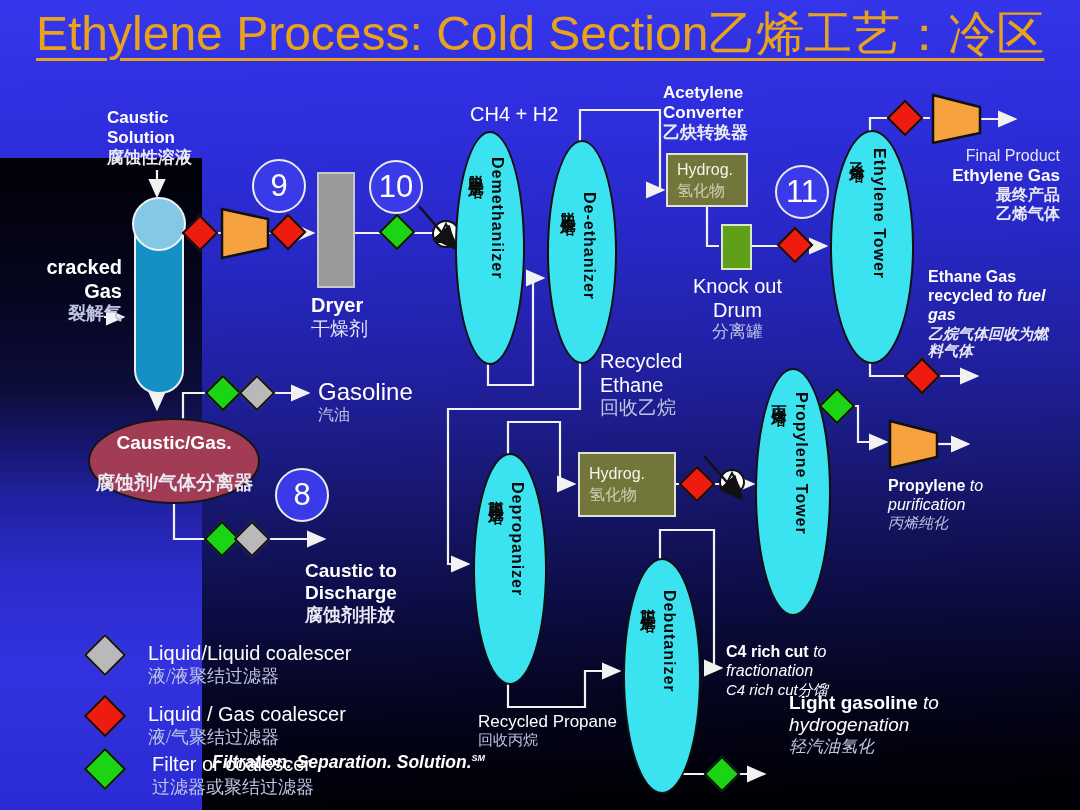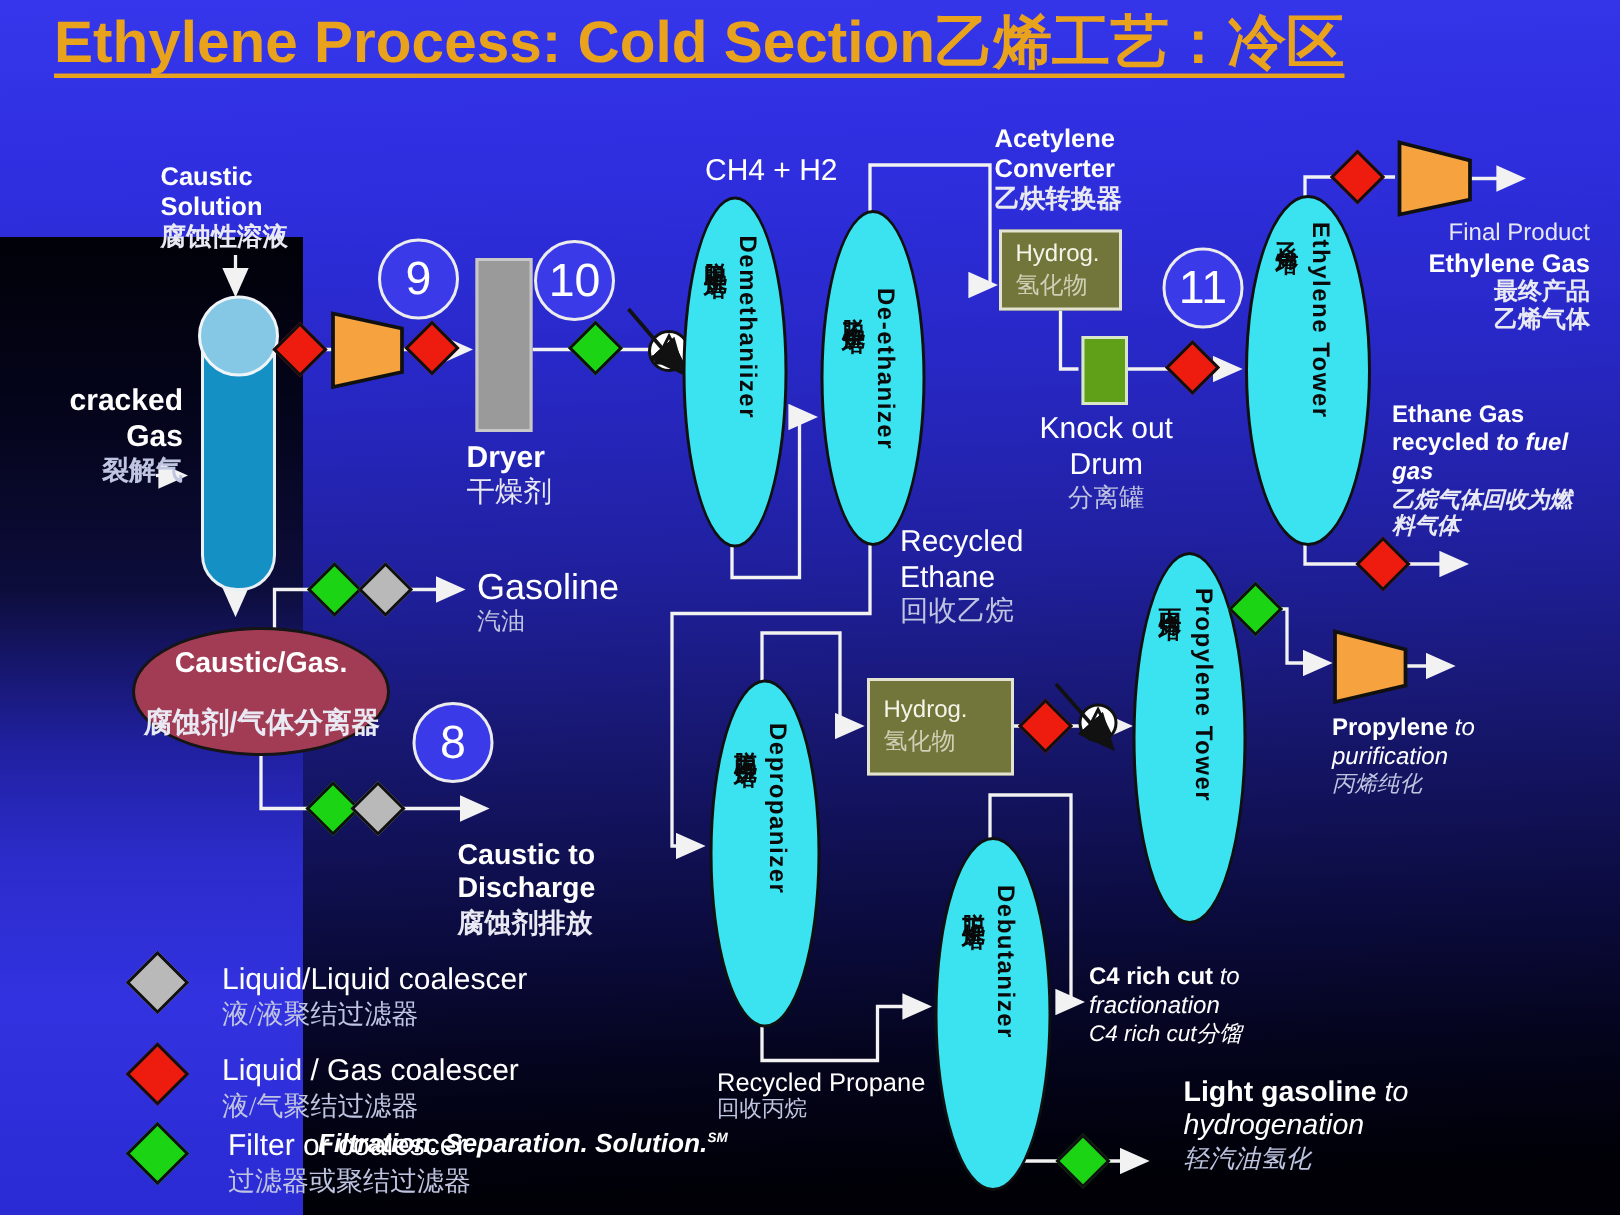--- a/index.html
+++ b/index.html
@@ -12,21 +12,21 @@
   #left-panel{
     left:0;top:158px;width:202px;height:652px;
     background:linear-gradient(to bottom,#010108 0%,#05051E 20%,#0D0D3C 36%,#2020A0 52%,#2C2CCC 64%,#3232E0 78%,#2B2BD4 100%);
   }
   .txt{position:absolute;color:#fff;line-height:1.18;white-space:nowrap;z-index:6;}
   .b{font-weight:bold;}
   .i{font-style:italic;}
   .zh1{color:#e9e9f4;}
   .zh2{color:#bfc4e0;font-family:"Liberation Serif",serif;}
   .title{
-    left:36px;top:6px;font-size:39px;font-weight:bold;color:#E8A21C;
+    left:36px;top:6px;font-size:48px;font-weight:normal;color:#E8A21C;
     text-decoration:underline;text-decoration-thickness:3px;text-underline-offset:8px;
     letter-spacing:0px;z-index:6;text-align:right;
   }
   svg.pipes{position:absolute;left:0;top:0;z-index:3;}
   .dia{position:absolute;width:22px;height:22px;border:2px solid #101010;transform:rotate(45deg);z-index:4;}
   .dia.lg{width:26px;height:26px;}
   .red{background:#ED1C0F;}
   .green{background:#1BD414;}
   .gray{background:#B9B9B9;}
   .numcircle{
@@ -185,21 +185,21 @@
   <div class="dia green" style="left:209px;top:526px;"></div>
   <div class="dia gray" style="left:239px;top:526px;"></div>
   <div class="dia red" style="left:782px;top:232px;"></div>
   <div class="dia red" style="left:892px;top:105px;"></div>
   <div class="dia red" style="left:909px;top:363px;"></div>
   <div class="dia red" style="left:684px;top:471px;"></div>
   <div class="dia green" style="left:824px;top:393px;"></div>
   <div class="dia green" style="left:709px;top:761px;"></div>
 
   <div class="numcircle" style="left:252px;top:159px;">9</div>
-  <div class="numcircle" style="left:356px;top:160px;text-align:center;">10</div>
+  <div class="numcircle" style="left:369px;top:160px;text-align:center;">10</div>
   <div class="numcircle" style="left:775px;top:165px;">11</div>
   <div class="numcircle" style="left:275px;top:468px;">8</div>
 
   <div class="txt b" style="left:107px;top:108px;font-size:17px;">
     <div>Caustic</div>
     <div>Solution</div>
     <div class="zh1">腐蚀性溶液</div>
   </div>
   <div class="txt b" style="left:40px;top:256px;width:82px;text-align:right;font-size:20px;">
     <div>cracked</div>
@@ -255,21 +255,21 @@
   </div>
   <div class="txt" style="left:726px;top:643px;font-size:16px;">
     <div><span class="b">C4 rich cut</span><span class="i"> to</span></div>
     <div class="i">fractionation</div>
     <div class="i" style="font-size:15px;">C4 rich cut分馏</div>
   </div>
   <div class="txt" style="left:478px;top:712px;">
     <div style="font-size:17px;">Recycled Propane</div>
     <div class="zh2" style="font-size:15px;">回收丙烷</div>
   </div>
-  <div class="txt" style="left:789px;top:718px;font-size:19px;">
+  <div class="txt" style="left:789px;top:692px;font-size:19px;">
     <div><span class="b">Light gasoline</span><span class="i"> to</span></div>
     <div class="i">hydrogenation</div>
     <div class="zh2 i" style="font-size:17px;">轻汽油氢化</div>
   </div>
 
   <div class="dia gray lg" style="left:90px;top:640px;"></div>
   <div class="txt" style="left:148px;top:642px;">
     <div class="legend-label">Liquid/Liquid coalescer</div>
     <div class="zh2 legend-zh">液/液聚结过滤器</div>
   </div>

